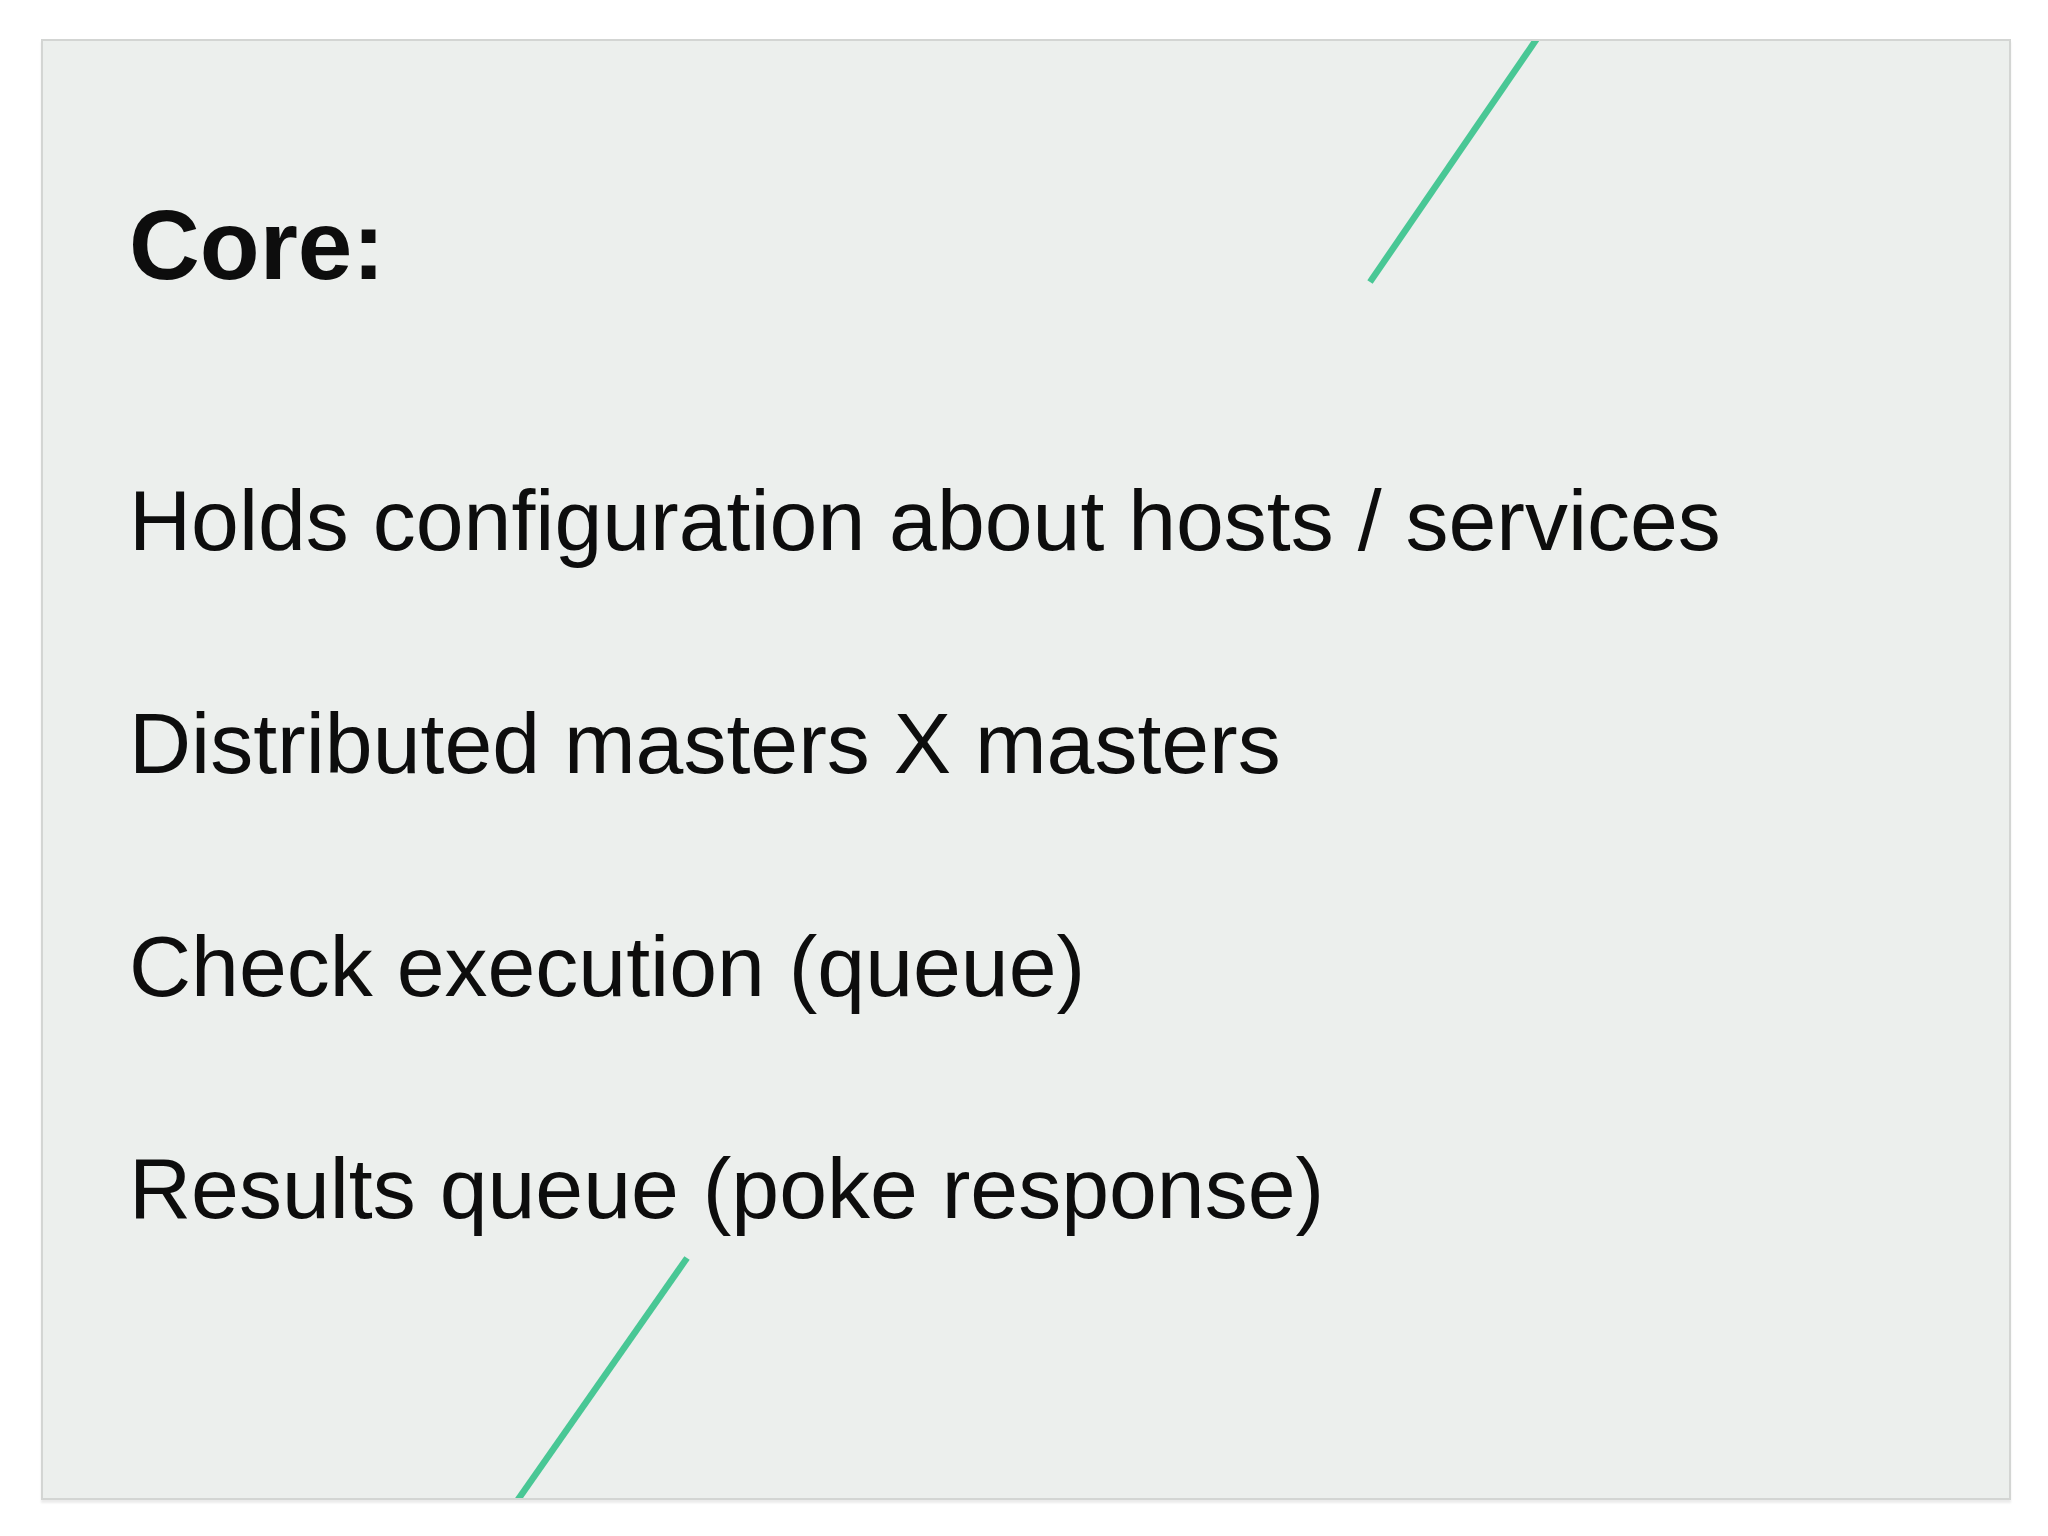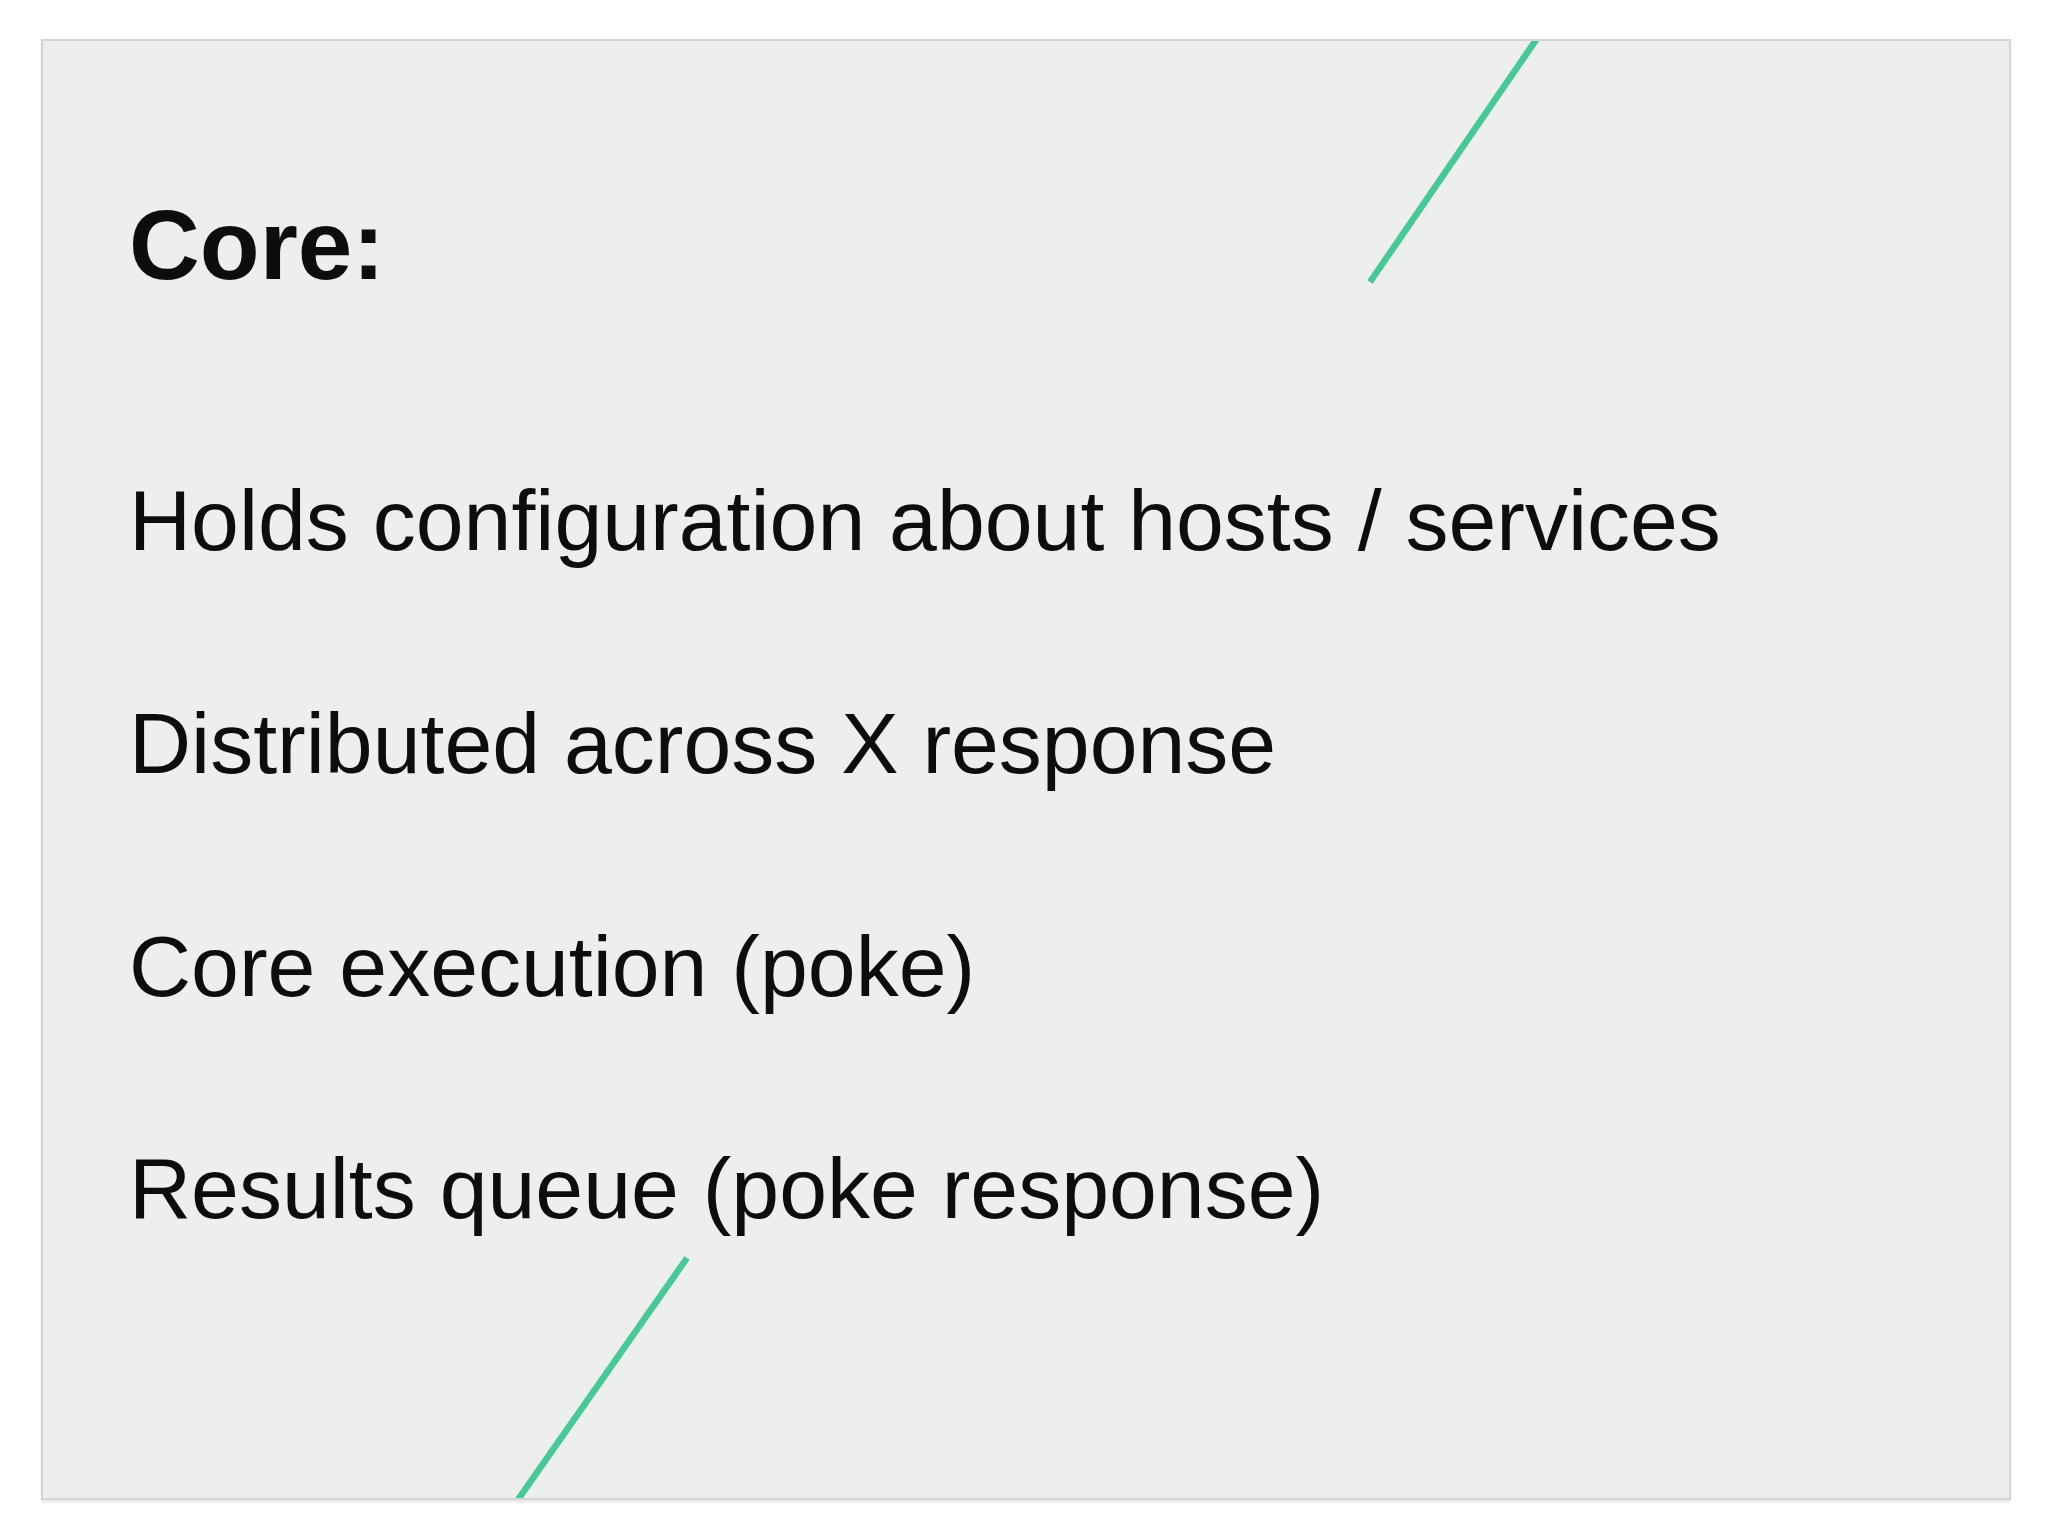--- a/index.html
+++ b/index.html
@@ -73,20 +73,20 @@
 
     <svg class="accents" viewBox="0 0 1966 1457" xmlns="http://www.w3.org/2000/svg">
       <line x1="1495" y1="-4" x2="1327" y2="241" stroke-width="6.5" stroke-linecap="butt" stroke="#49c795"></line>
       <line x1="474" y1="1460" x2="644" y2="1217" stroke-width="6.5" stroke-linecap="butt" stroke="#49c795"></line>
     </svg>
 
     <h1 class="slide-title">Core:</h1>
 
     <p class="bullet b1">Holds configuration about hosts / services</p>
 
-    <p class="bullet b2">Distributed across X response</p>
+    <p class="bullet b2">Distributed masters X masters</p>
 
-    <p class="bullet b3">Core execution (poke)</p>
+    <p class="bullet b3">Check execution (queue)</p>
 
     <p class="bullet b4">Results queue (poke response)</p>
 
   </div>
 </div>
 
 </body></html>

